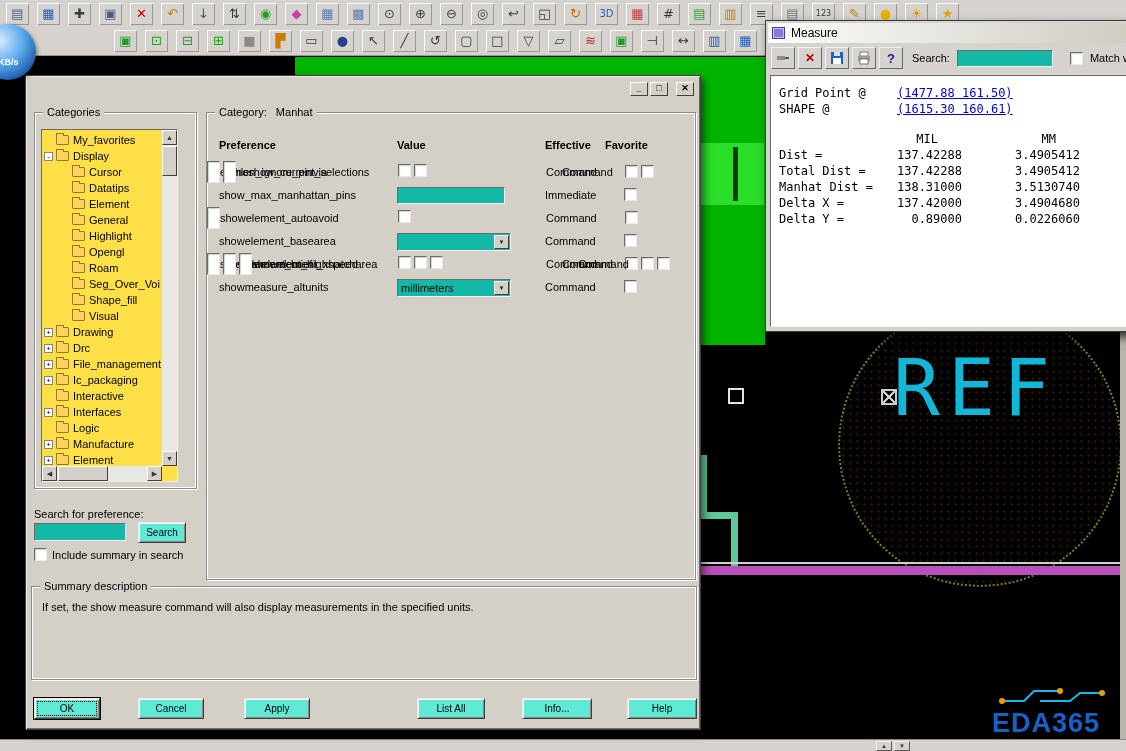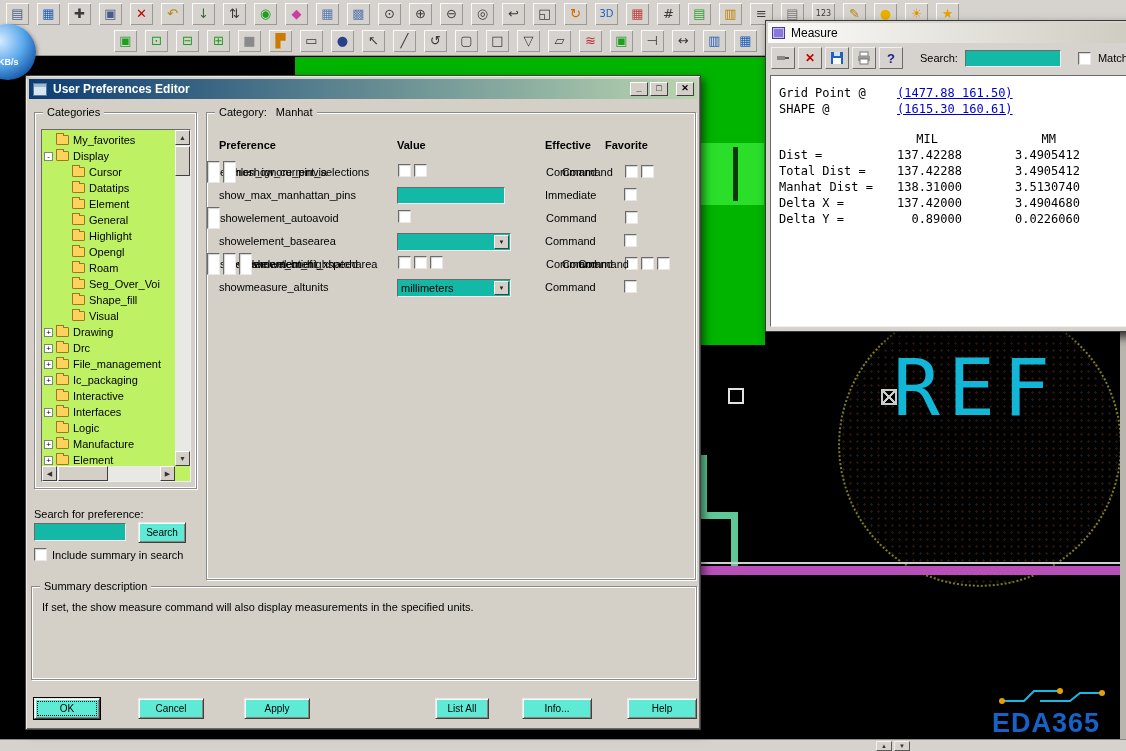--- a/index.html
+++ b/index.html
@@ -54,21 +54,21 @@
 
 #prefs{position:absolute;left:25px;top:75px;width:676px;height:655px;background:#d4d0c8;border:1px solid #404040;box-shadow:inset 1px 1px 0 #ece9e2,inset -1px -1px 0 #6a6a6a,3px 4px 8px rgba(0,0,0,.55);z-index:20}
 #prefs .titlebar{position:absolute;left:3px;top:3px;right:3px;height:20px;background:linear-gradient(90deg,var(--titlebar-left),var(--titlebar-right));display:flex;align-items:center;color:#fff;font-weight:bold;font-size:12px;padding-left:4px}
 .wicon{width:14px;height:13px;margin-right:6px;background:#d8e4f0;border:1px solid #5a7a9a;box-shadow:inset 0 3px 0 #9ab8d8;flex:none}
 .tb-ctrl{position:absolute;width:18px;height:14px;top:6px;background:#d4d0c8;border:1px solid;border-color:#fff #404040 #404040 #fff;font-size:9px;line-height:11px;text-align:center;color:#000;font-weight:bold}
 #btn-min{right:52px}#btn-max{right:32px}#btn-close{right:6px}
 #btn-min::after{content:"_"}#btn-max::after{content:"□"}#btn-close::after{content:"✕"}
 
 
 #cat-group{left:8px;top:36px;width:163px;height:377px}
-#tree-box{position:absolute;left:6px;top:16px;width:150px;height:353px;background:#bef264;border:1px solid;border-color:#6a6a6a #efefef #efefef #6a6a6a}
+#tree-box{position:absolute;left:6px;top:16px;width:137px;height:353px;background:#fde047;border:1px solid;border-color:#6a6a6a #efefef #efefef #6a6a6a}
 #tree-rows{position:absolute;left:2px;top:2px;right:16px;bottom:16px;overflow:hidden}
 .tree-row{display:flex;align-items:center;height:16px;white-space:nowrap}
 .tree-row.ind1{padding-left:16px}
 .exp{width:9px;height:9px;border:1px solid #848484;background:#fff;font-size:8px;line-height:7px;text-align:center;flex:none;margin-right:3px;visibility:hidden}
 .tree-row.plus .exp,.tree-row.minus .exp{visibility:visible}
 .tree-row.plus .exp::after{content:"+"}
 .tree-row.minus .exp::after{content:"-"}
 .fold{width:13px;height:10px;background:#ffd25e;border:1px solid #9a7a20;border-radius:1px;position:relative;flex:none;margin-right:4px}
 .fold::before{content:"";position:absolute;left:-1px;top:-3px;width:6px;height:2px;background:#ffd25e;border:1px solid #9a7a20;border-bottom:none}
 .vsb{position:absolute;top:0;right:0;width:15px;bottom:15px;background:#e8e8e4}
@@ -95,33 +95,33 @@
 #search-label{position:absolute;left:8px;top:432px}
 #search-input{position:absolute;left:8px;top:447px;width:92px;height:18px;padding:1px 3px;font-size:11px}
 #search-btn{left:112px;top:446px;width:48px}
 #inc-check{position:absolute;left:8px;top:472px}
 #inc-label{position:absolute;left:26px;top:473px}
 #sum-group{left:5px;top:510px;width:666px;height:94px}
 #sum-text{position:absolute;left:10px;top:14px;right:10px}
 #btn-ok{left:8px;top:622px;width:66px}
 #btn-cancel{left:112px;top:622px;width:66px}
 #btn-apply{left:218px;top:622px;width:66px}
-#btn-listall{left:409px;top:622px;width:54px}
+#btn-listall{left:391px;top:622px;width:68px}
 #btn-info{left:496px;top:622px;width:70px}
 #btn-help{left:601px;top:622px;width:70px}
 
 
 #measure{position:absolute;left:765px;top:20px;width:368px;height:312px;background:#d6d3ce;border:1px solid #3a3a3a;box-shadow:4px 5px 9px rgba(0,0,0,.75);z-index:30;overflow:hidden}
 #m-title{position:absolute;left:2px;top:2px;right:2px;height:20px;background:linear-gradient(90deg,#fcfcfa,#cfccc2);display:flex;align-items:center;padding-left:4px;font-size:12px}
 .m-wicon{width:13px;height:12px;margin-right:6px;background:#8a78d8;border:1px solid #4a3a9a;box-shadow:inset 0 0 0 1px #c8c0f0;flex:none}
 #m-toolbar{position:absolute;left:2px;top:23px;right:2px;height:28px;display:flex;align-items:center;padding:0 3px;gap:3px}
 .m-tbtn{width:24px;height:22px;display:flex;align-items:center;justify-content:center;background:#d6d3ce;border:1px solid;border-color:#f2f1ed #6a6a6a #6a6a6a #f2f1ed;flex:none}
 .m-x::after{content:"✕";color:#c00000;font-weight:bold;font-size:12px}
 .m-q::after{content:"?";color:#1a1a8a;font-weight:bold;font-size:13px}
-#m-search-label{margin-left:14px}
+#m-search-label{margin-left:6px}
 #m-search-input{width:96px;height:17px;margin-left:4px;padding:1px 3px;font-size:11px}
 #m-match-check{margin-left:14px;flex:none}
 #m-match-label{margin-left:4px;white-space:nowrap}
 #m-content{position:absolute;left:4px;top:54px;right:4px;bottom:4px;background:#fff;border:1px solid;border-color:#6a6a6a #f2f1ed #f2f1ed #6a6a6a;font-family:"DejaVu Sans Mono",monospace;font-size:12px;padding:10px 0 0 8px;overflow:hidden}
 .m-line{height:16px;white-space:nowrap}
 .m-p-label{display:inline-block;width:118px}
 .m-link{color:#0000d0;text-decoration:underline}
 .m-row,.m-head{display:grid;grid-template-columns:105px 78px 118px;height:16px}
 .m-mil,.m-mm{text-align:right}
 .m-head .m-mil,.m-head .m-mm{padding-right:24px}
@@ -394,24 +394,20 @@
         <span class="tb-glyph" style="color: rgb(31, 159, 31);">↻</span>
       </span>
     </div>
 </div>
 
 <div id="sphere">
   <span id="sphere-label">KB/s</span>
 </div>
 
 <div id="prefs">
-  <div class="titlebar">
-    <span class="wicon"></span>
-    <span>User Preferences Editor</span>
-  </div>
   <span class="tb-ctrl" id="btn-min"></span>
   <span class="tb-ctrl" id="btn-max"></span>
   <span class="tb-ctrl" id="btn-close"></span>
 
   <div class="gbox" id="cat-group">
     <span class="glabel">Categories</span>
     <div id="tree-box">
       <div id="tree-rows">
 
           <div class="tree-row ind0 none">

